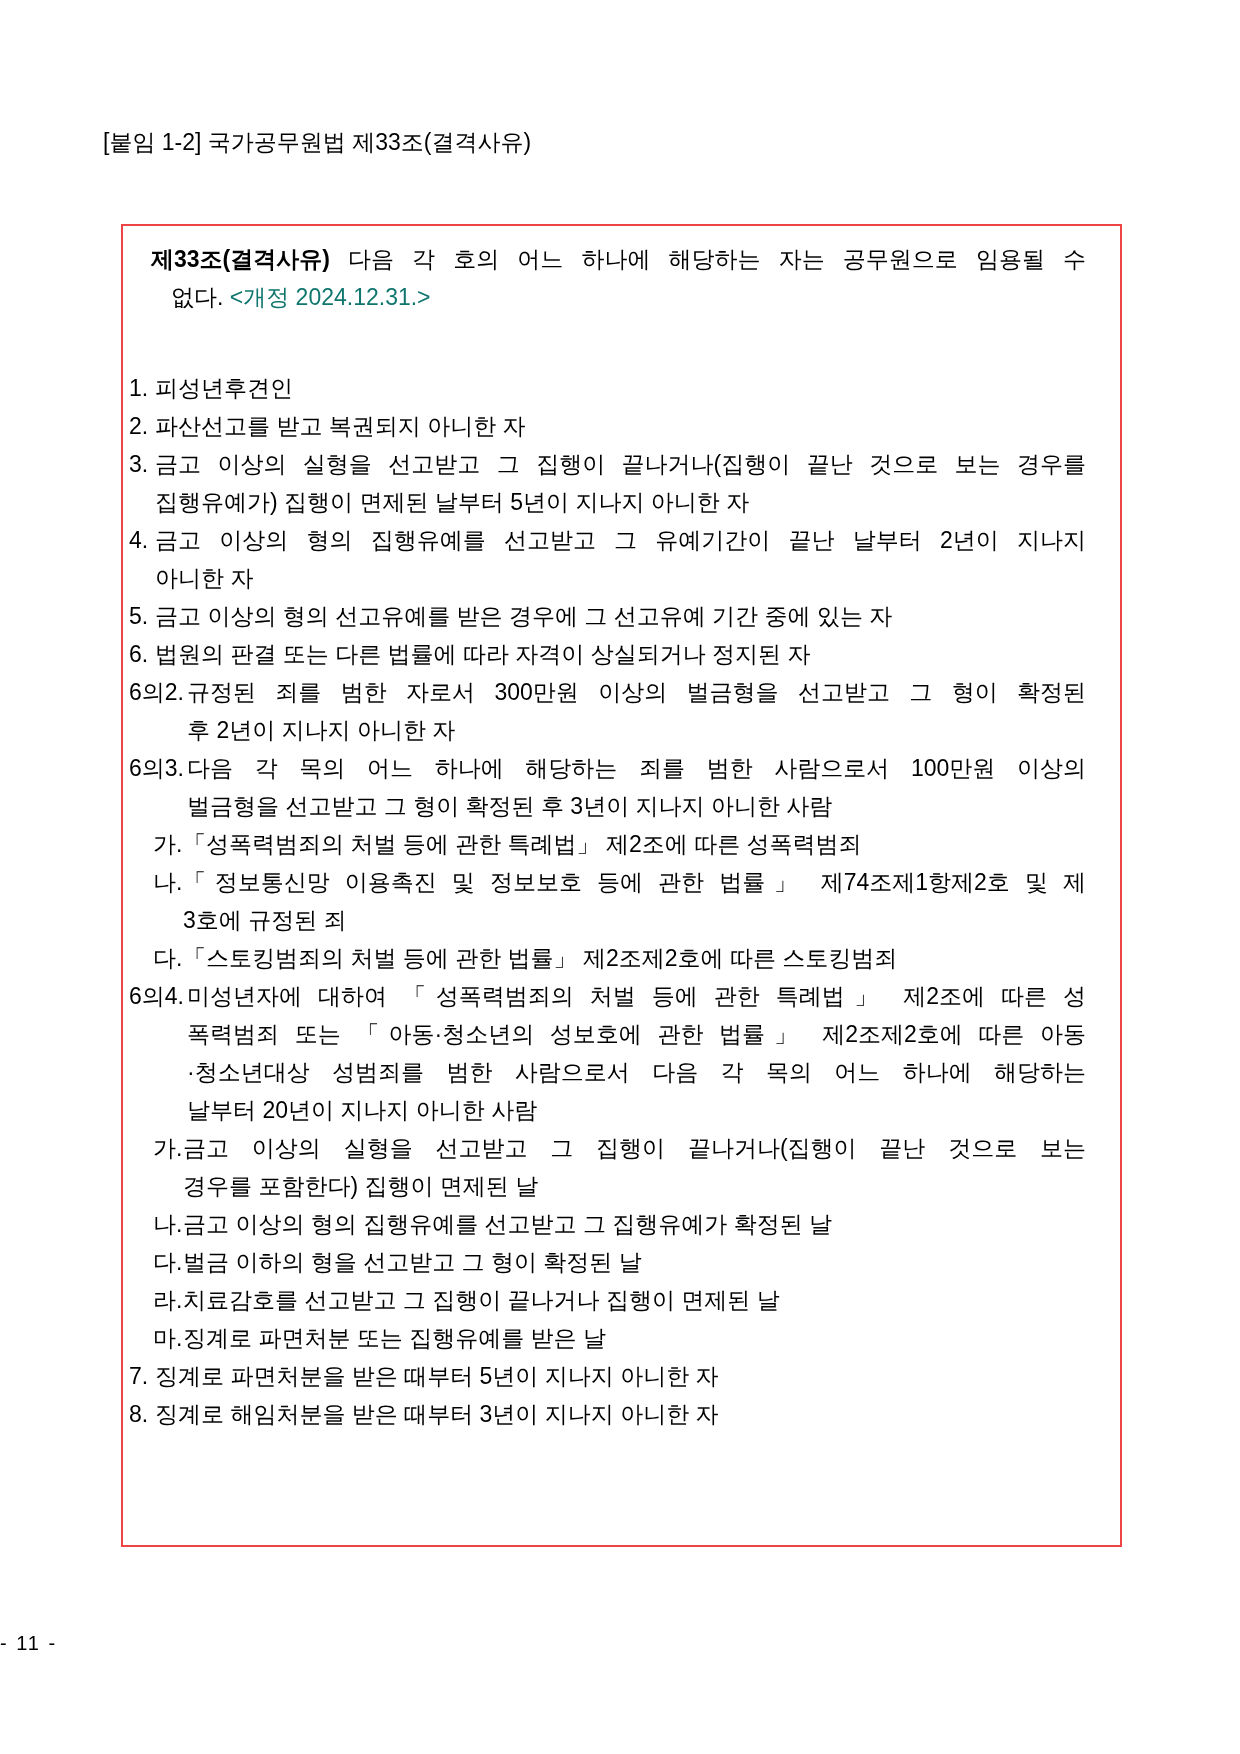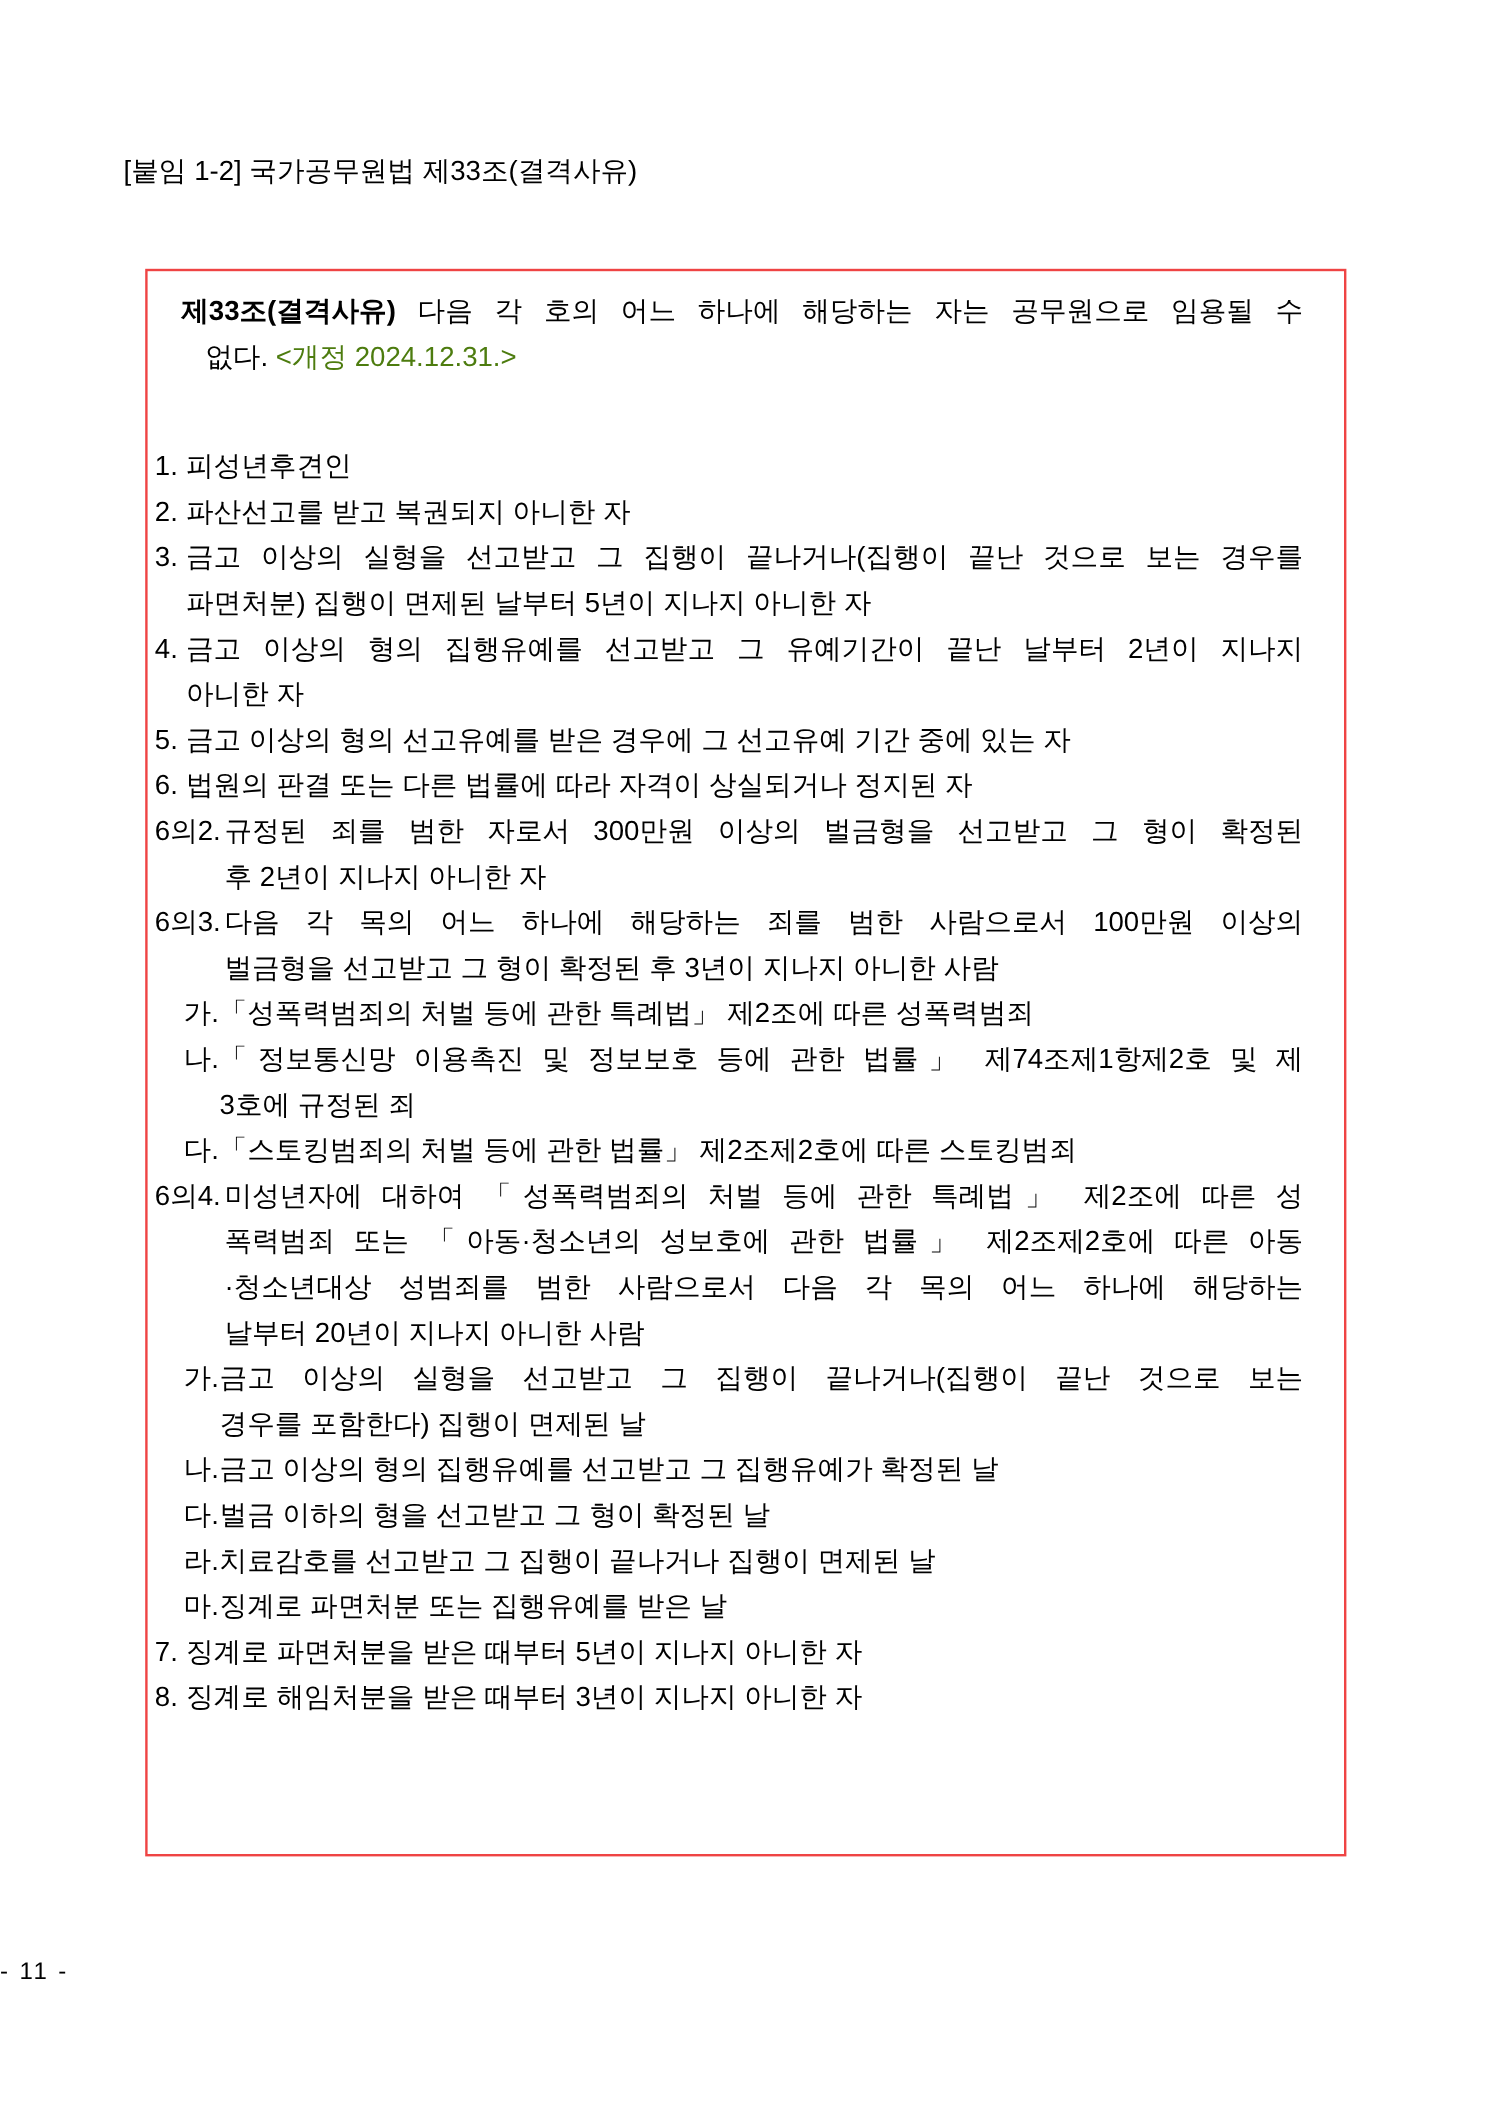--- a/index.html
+++ b/index.html
@@ -60,42 +60,42 @@
 
   <div class="doc-title">[붙임 1-2] 국가공무원법 제33조(결격사유)</div>
 
   <div class="law-box">
 
     <div class="lead">
       <div class="ln ln1 just">
         <span class="b">제33조(결격사유)</span><span> 다음 각 호의 어느 하나에 해당하는 자는 공무원으로 임용될 수</span>
       </div>
       <div class="ln ln2">
-        <span>없다. </span><span class="red" style="color: #4d7c0f;">&lt;개정 2024.12.31.&gt;</span>
+        <span>없다. </span><span class="red" style="color: #0f766e;">&lt;개정 2024.12.31.&gt;</span>
       </div>
     </div>
 
     <div class="law-list">
         <div class="item lvl1">
           <span class="num">1.</span>
           <div class="txt">
             <div class="ln">피성년후견인</div>
           </div>
         </div>
         <div class="item lvl1">
           <span class="num">2.</span>
           <div class="txt">
             <div class="ln">파산선고를 받고 복권되지 아니한 자</div>
           </div>
         </div>
         <div class="item lvl1">
           <span class="num">3.</span>
           <div class="txt">
             <div class="ln just">금고 이상의 실형을 선고받고 그 집행이 끝나거나(집행이 끝난 것으로 보는 경우를</div>
-            <div class="ln">파면처분) 집행이 면제된 날부터 5년이 지나지 아니한 자</div>
+            <div class="ln">집행유예가) 집행이 면제된 날부터 5년이 지나지 아니한 자</div>
           </div>
         </div>
         <div class="item lvl1">
           <span class="num">4.</span>
           <div class="txt">
             <div class="ln just">금고 이상의 형의 집행유예를 선고받고 그 유예기간이 끝난 날부터 2년이 지나지</div>
             <div class="ln">아니한 자</div>
           </div>
         </div>
         <div class="item lvl1">

